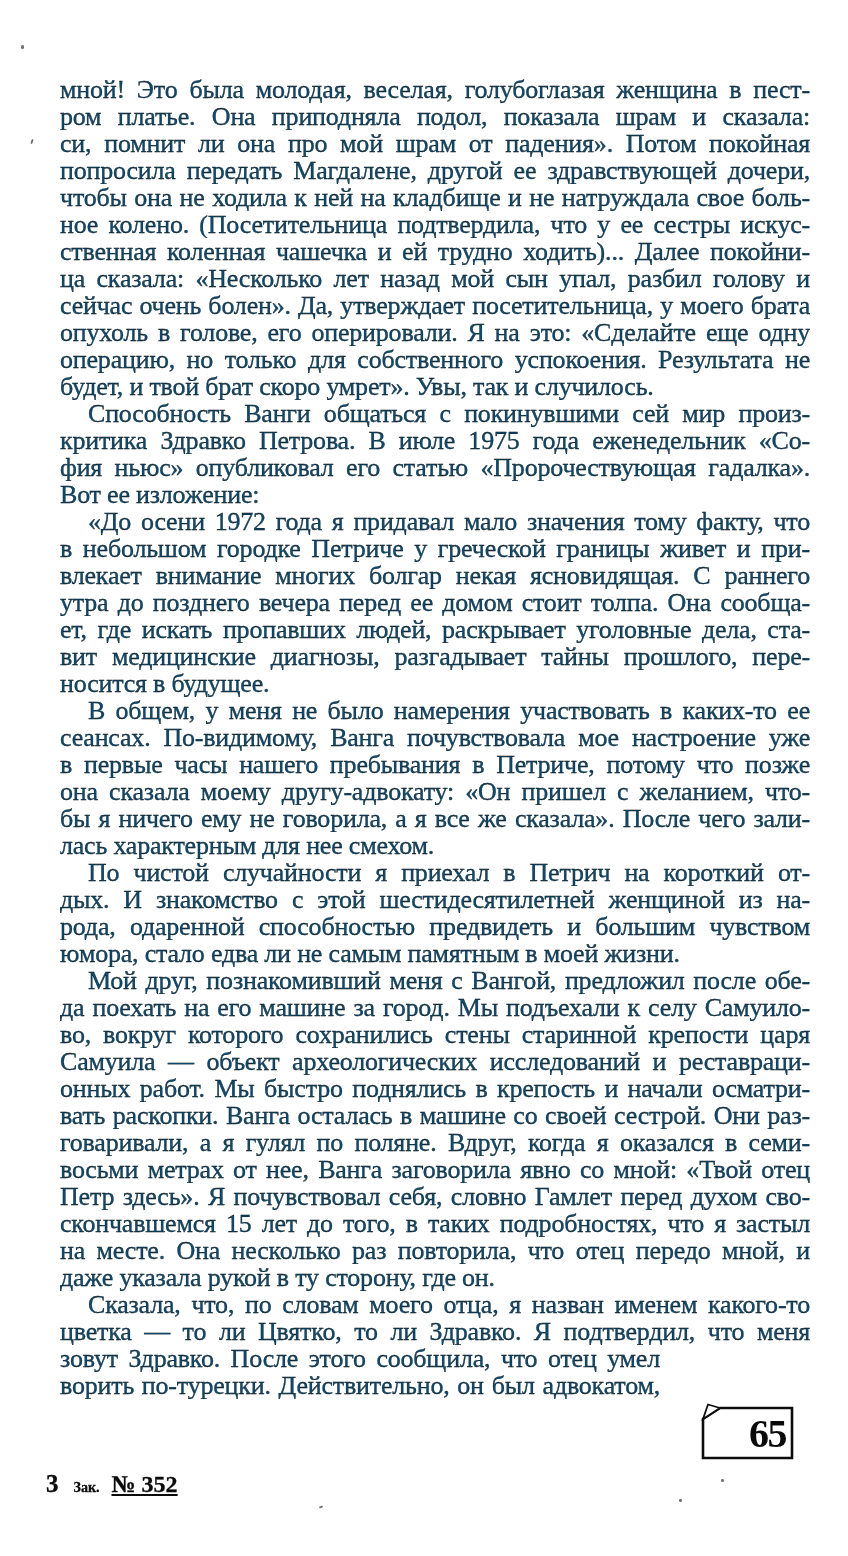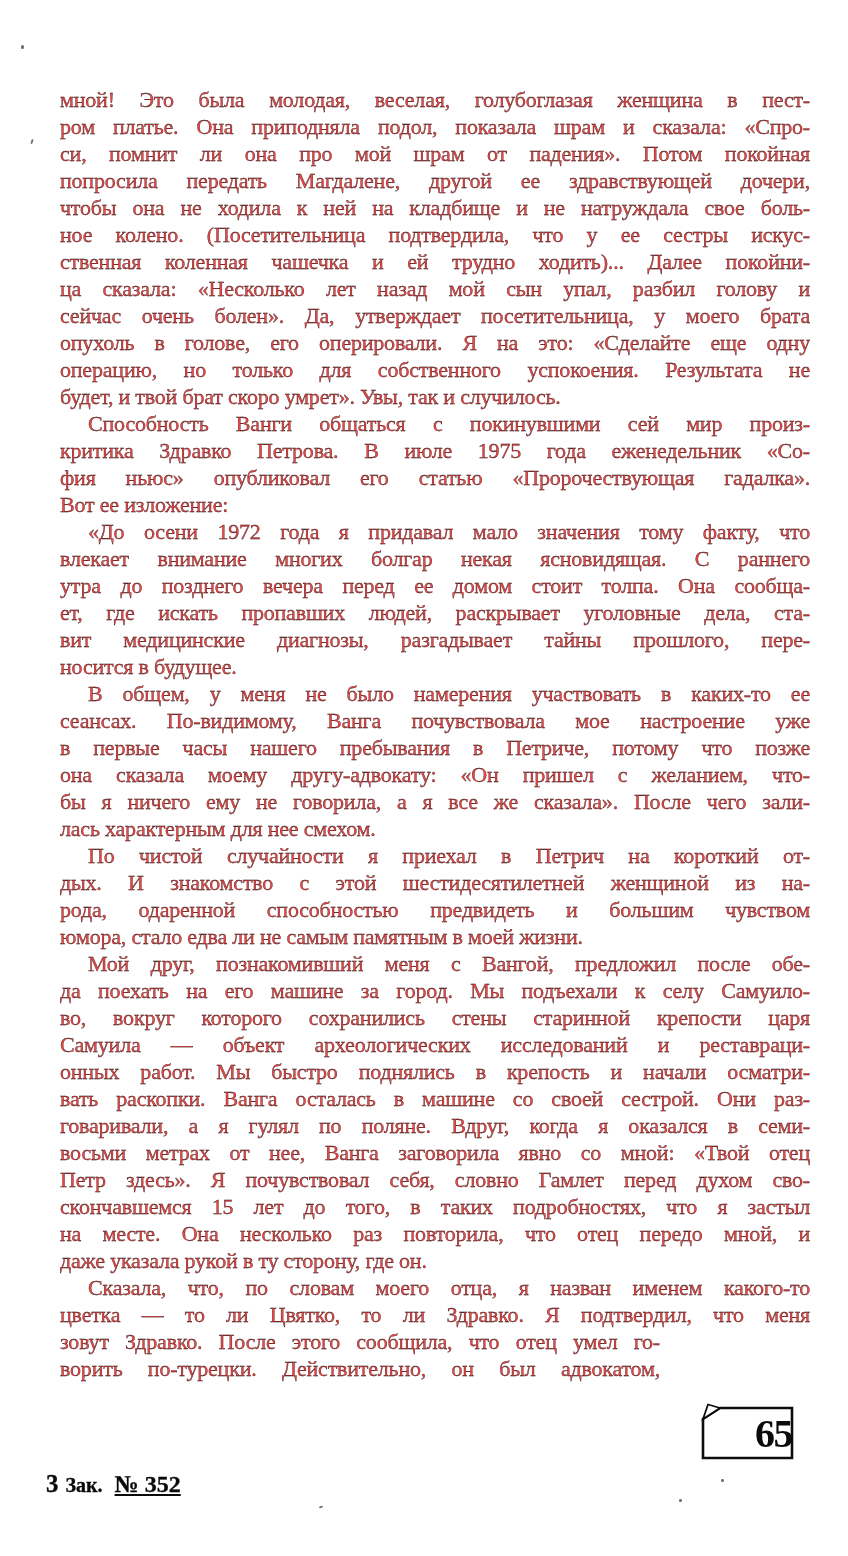--- a/index.html
+++ b/index.html
@@ -4,53 +4,53 @@
 <style>
   html,body { margin:0; padding:0; background:#e8e8e8; }
   .page {
     position:relative;
     width:848px; height:1556px;
     background:#ffffff;
     overflow:hidden;
     font-family:"Liberation Serif","DejaVu Serif",serif;
   }
   .text-block {
-    position:absolute; left:60px; top:86px; width:750px;
-    font-size:22px; line-height:27px; color:#ef4444;
+    position:absolute; left:60px; top:76px; width:750px;
+    font-size:26px; line-height:27px; color:#0c4a6e;
     -webkit-text-stroke:0.3px #0a0a0a;
   }
   .para { margin:0; padding:0; }
   .line {
     text-align:justify;
     text-align-last:justify;
     height:27px; overflow:hidden;
     letter-spacing:-0.2px;
   }
   .line.last { text-align-last:left; }
   .line.ind  { text-indent:28px; }
   .line.wrap { margin-right:150px; }
 
   .page-number-box {
     position:absolute; left:701px; top:1402px; width:94px; height:60px;
   }
   .page-number-box svg { position:absolute; left:0; top:0; }
   .page-num {
-    position:absolute; right:3px; top:13px;
+    position:absolute; right:9px; top:13px;
     font-size:40px; line-height:38px; font-weight:700;
     letter-spacing:-1.5px; color:#0a0a0a;
     font-family:"Liberation Serif","DejaVu Serif",serif;
   }
   .print-footer {
     position:absolute; left:46px; top:1470px;
     color:#0a0a0a; font-weight:700;
     -webkit-text-stroke:0.3px #0a0a0a;
     white-space:nowrap;
   }
   .print-footer .sig { font-size:25px; }
-  .print-footer .zak { font-size:20px; margin-left:7px; }
+  .print-footer .zak { font-size:14px; margin-left:15px; }
   .print-footer .num { font-size:24px; margin-left:12px;text-decoration:underline; }
 
   .speck { position:absolute; background:#444; border-radius:40%; opacity:.75; }
 </style>
 </head>
 <body>
 
 <div class="page">
 
   <div class="text-block" id="text-block">
@@ -69,20 +69,21 @@
         <div class="line last">будет, и твой брат скоро умрет». Увы, так и случилось.</div>
       </div>
       <div class="para">
         <div class="line ind">Способность Ванги общаться с покинувшими сей мир произ-</div>
         <div class="line">критика Здравко Петрова. В июле 1975 года еженедельник «Со-</div>
         <div class="line">фия ньюс» опубликовал его статью «Пророчествующая гадалка».</div>
         <div class="line last">Вот ее изложение:</div>
       </div>
       <div class="para">
         <div class="line ind">«До осени 1972 года я придавал мало значения тому факту, что</div>
+        <div class="line">в небольшом городке Петриче у греческой границы живет и при-</div>
         <div class="line">влекает внимание многих болгар некая ясновидящая. С раннего</div>
         <div class="line">утра до позднего вечера перед ее домом стоит толпа. Она сообща-</div>
         <div class="line">ет, где искать пропавших людей, раскрывает уголовные дела, ста-</div>
         <div class="line">вит медицинские диагнозы, разгадывает тайны прошлого, пере-</div>
         <div class="line last">носится в будущее.</div>
       </div>
       <div class="para">
         <div class="line ind">В общем, у меня не было намерения участвовать в каких-то ее</div>
         <div class="line">сеансах. По-видимому, Ванга почувствовала мое настроение уже</div>
         <div class="line">в первые часы нашего пребывания в Петриче, потому что позже</div>

